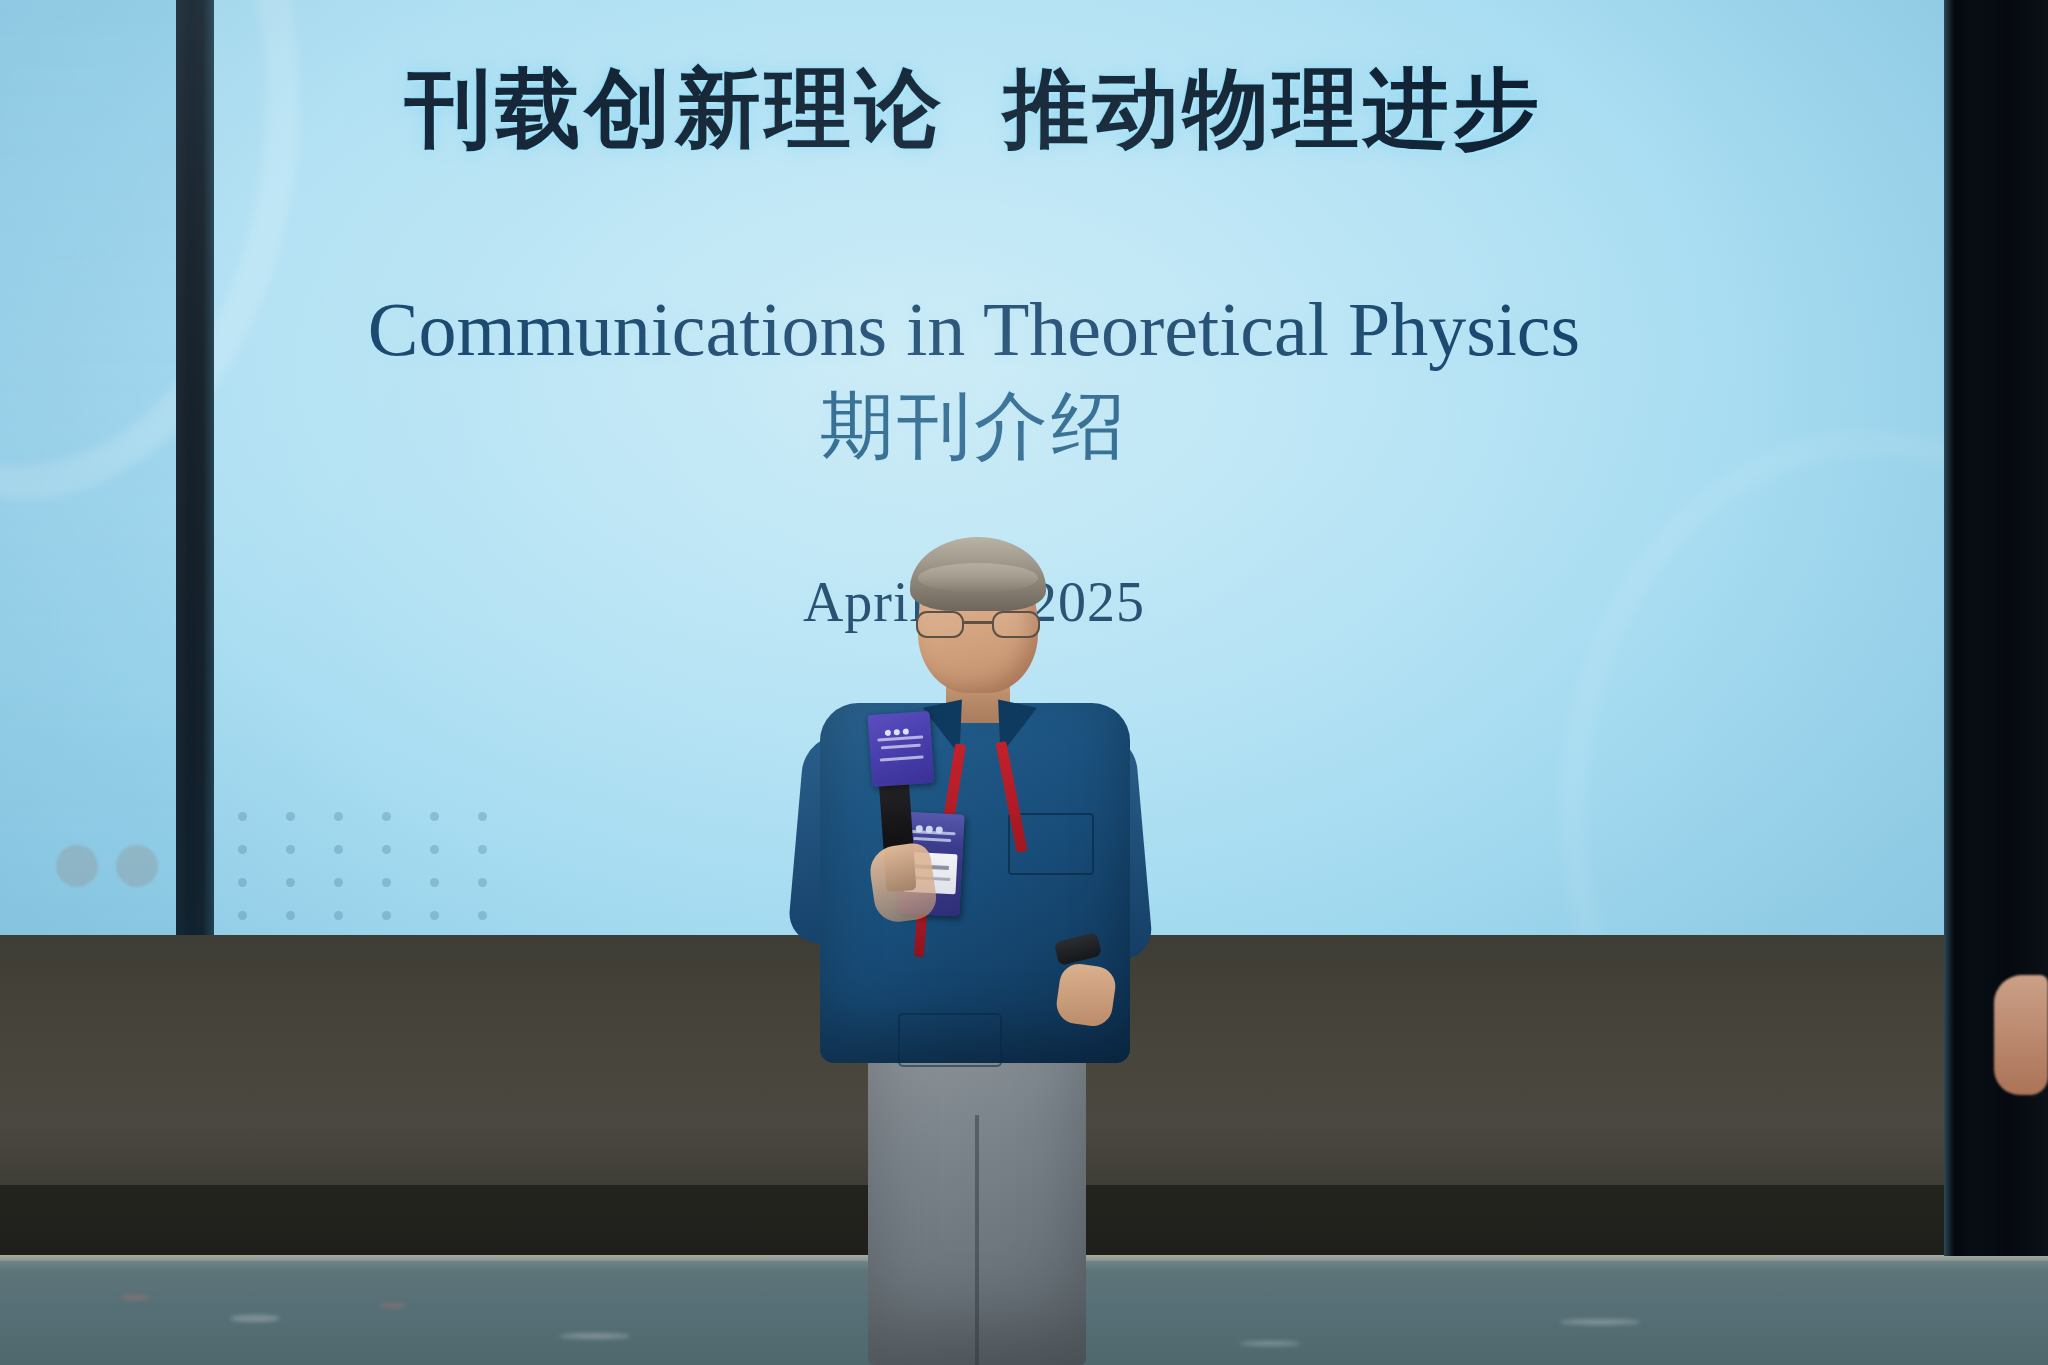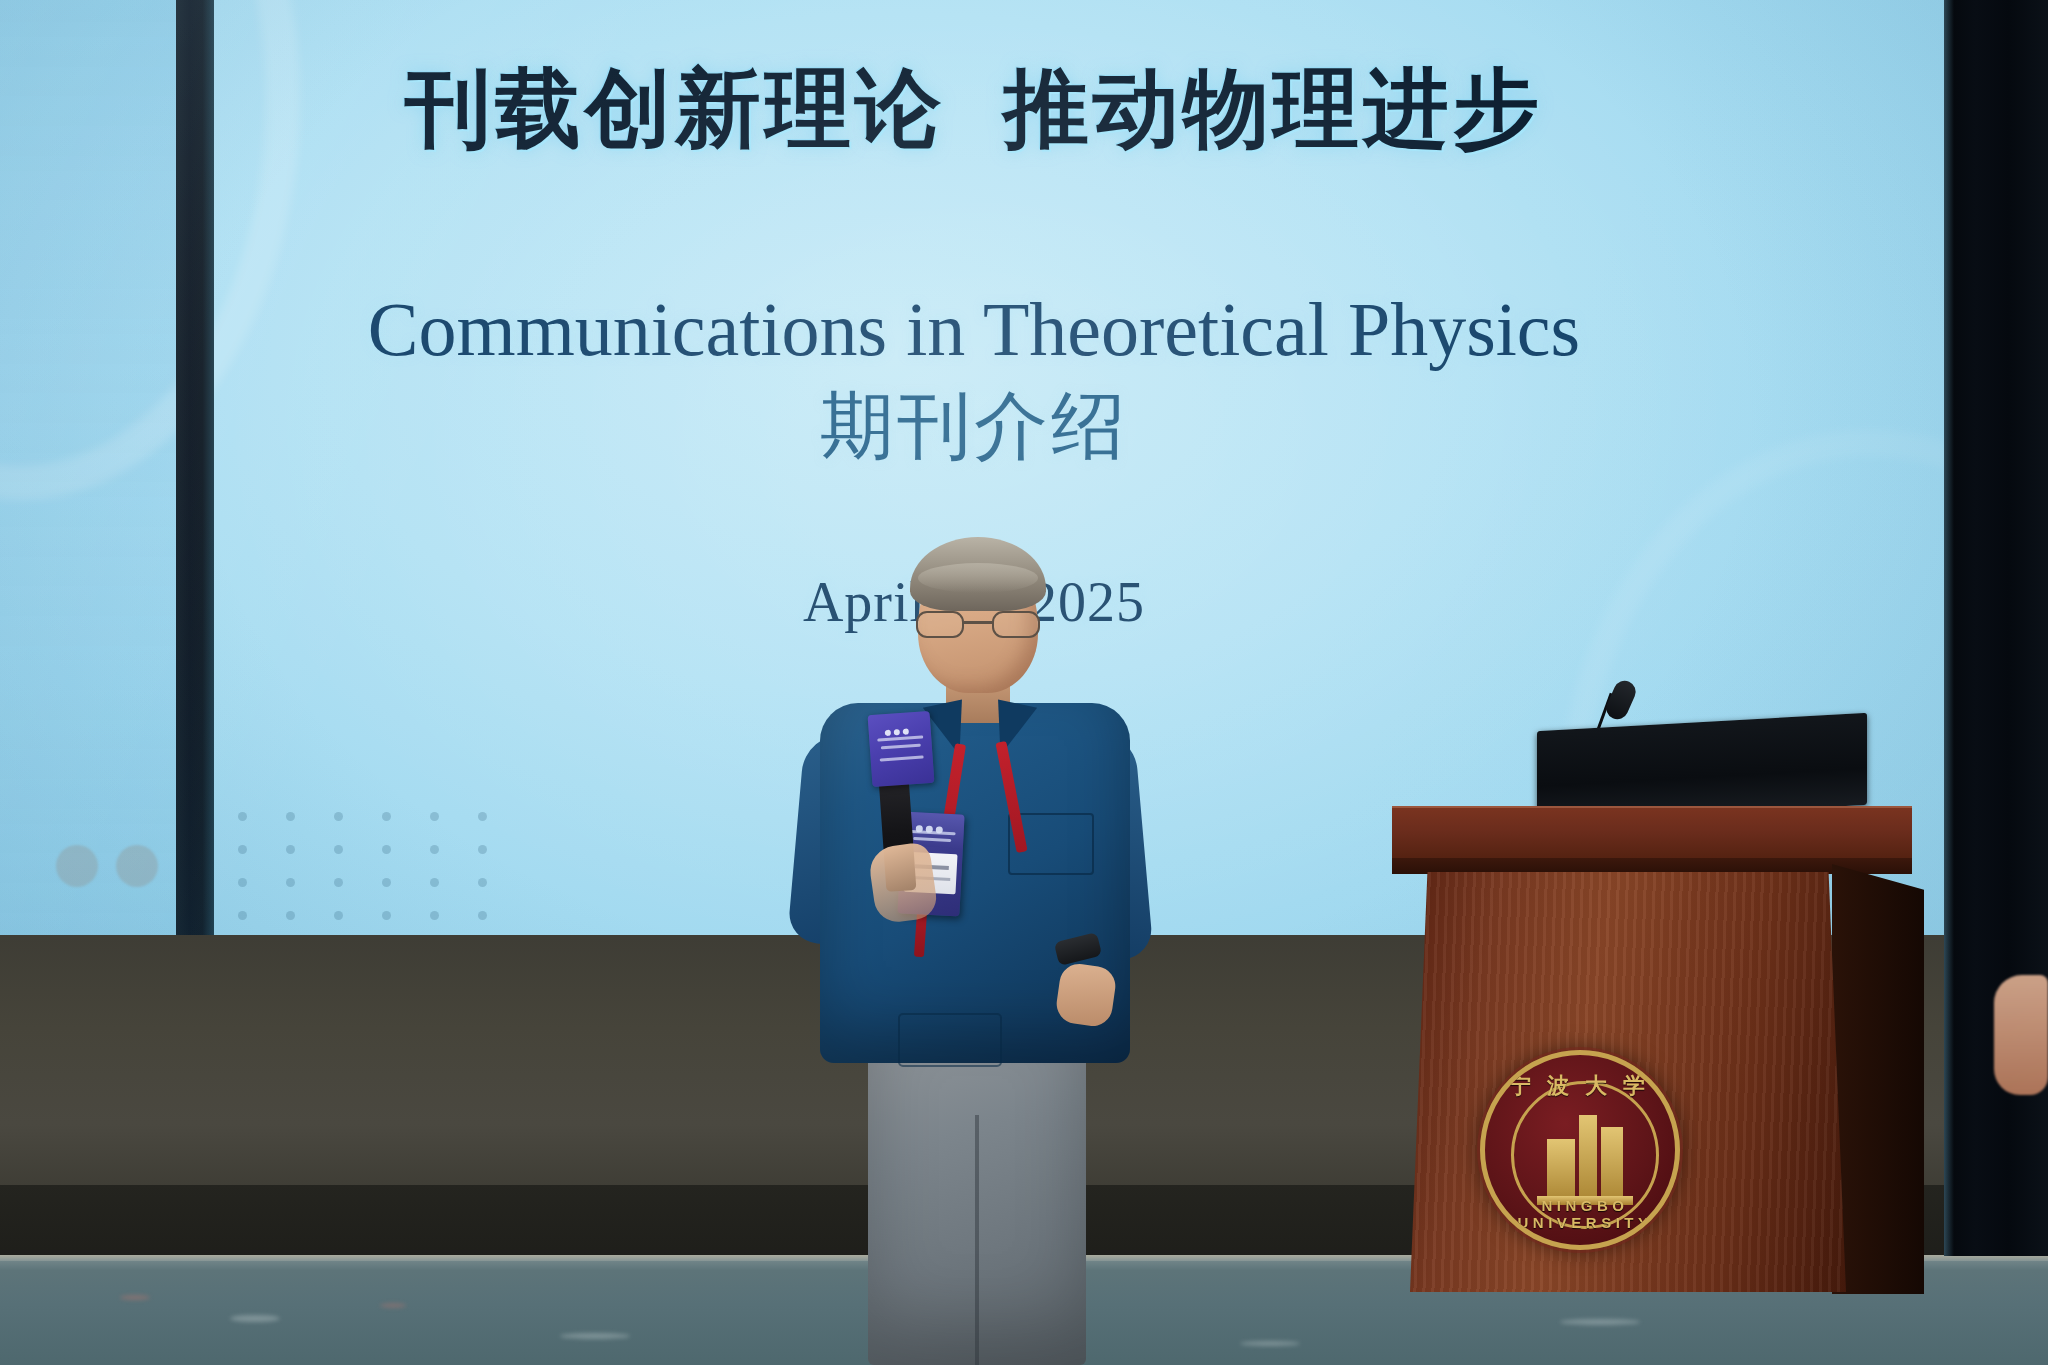--- a/index.html
+++ b/index.html
@@ -456,41 +456,20 @@
     </div>
 
     <div class="deco-circles">
       <i></i><i></i>
     </div>
 
     <div class="screen-wash"></div>
     <div class="screen-vign"></div>
   </div>
 
-  <div id="podium">
-    <div class="pod-mic-stem"></div>
-    <div class="pod-mic-head"></div>
-    <div class="pod-monitor"></div>
-    <div class="pod-top"></div>
-    <div class="pod-top-edge"></div>
-    <div class="pod-side"></div>
-    <div class="pod-body"></div>
-
-    <div class="pod-logo">
-      <div class="inner-ring"></div>
-      <div class="cn-arc">宁波大学</div>
-      <div class="glyph">
-        <b class="g1"></b>
-          <b class="g2"></b>
-          <b class="g3"></b>
-      </div>
-      <div class="base"></div>
-      <div class="en-arc">NINGBO UNIVERSITY</div>
-    </div>
-  </div>
 
   <div id="speaker">
     <div class="sp-trousers"></div>
 
     <div class="sp-sleeve-l"></div>
     <div class="sp-sleeve-r"></div>
     <div class="sp-shirt"></div>
     <div class="sp-pocket"></div>
     <div class="sp-pocket2"></div>
 

